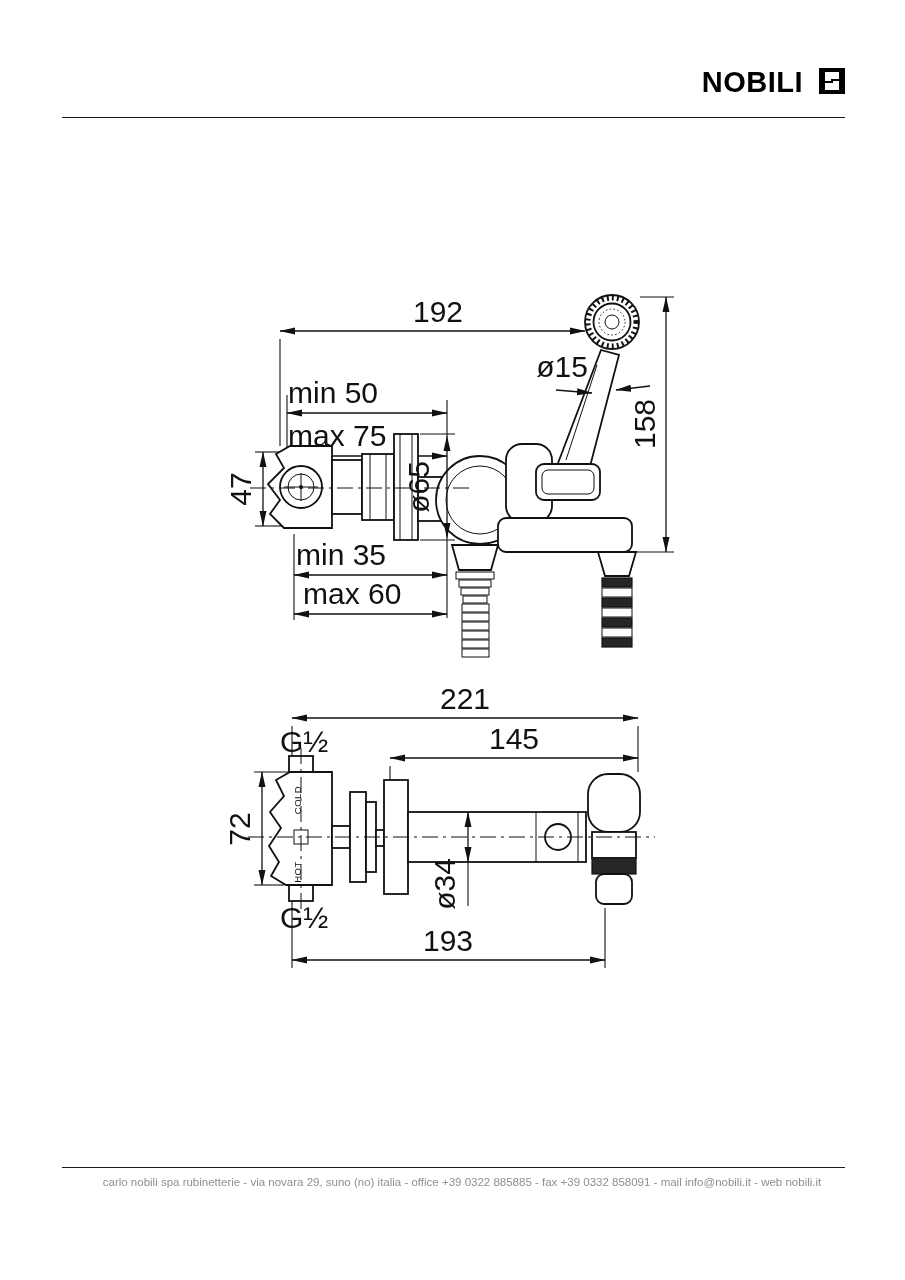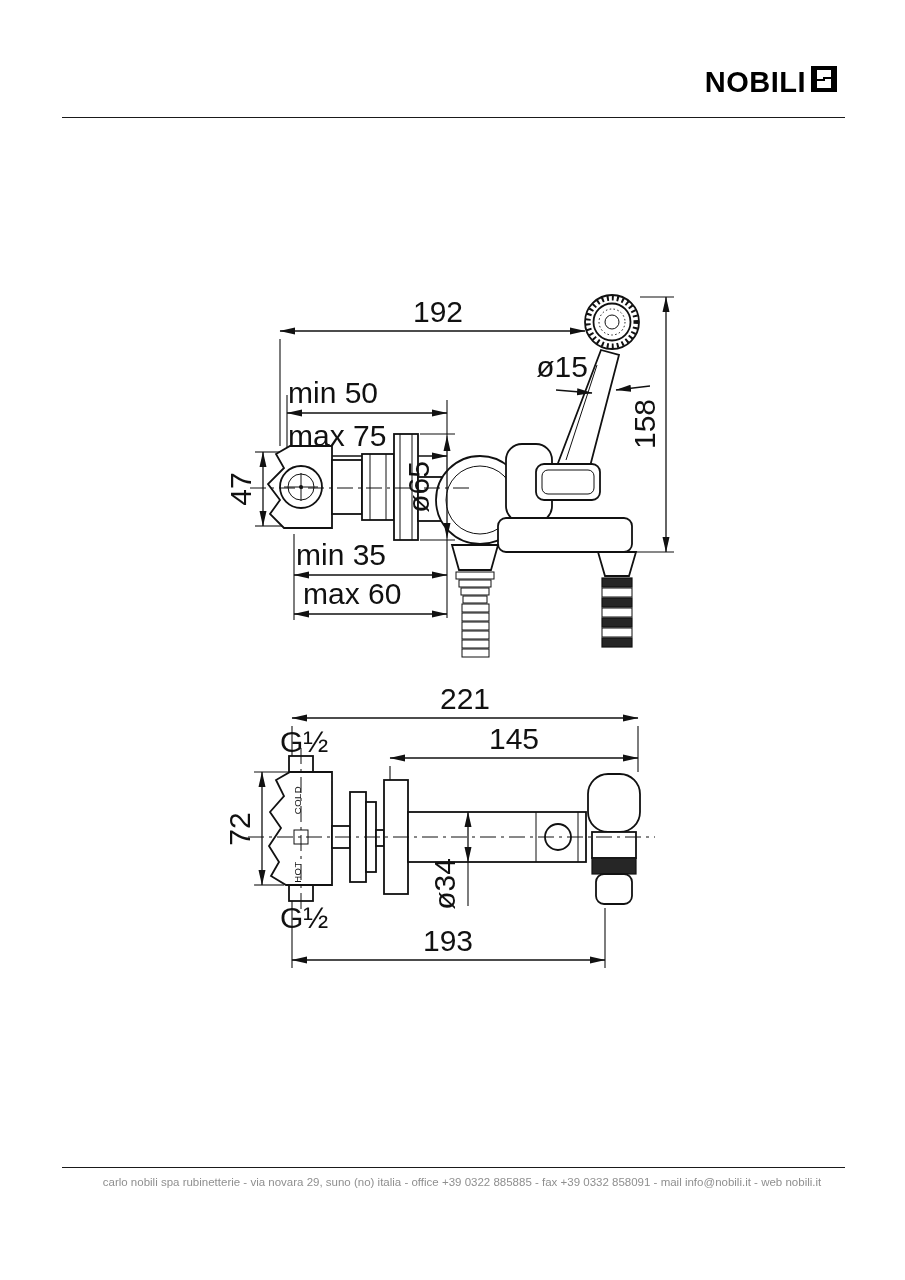--- a/index.html
+++ b/index.html
@@ -1,20 +1,20 @@
 <!DOCTYPE html>
 <html><head>
 <meta charset="utf-8">
 <style>
   html,body{margin:0;padding:0;background:#ffffff;}
   .page{position:relative;width:905px;height:1280px;background:#fff;font-family:"Liberation Sans",sans-serif;overflow:hidden;}
   .header{position:absolute;left:62px;top:52px;}
   .header .category{font-size:15px;color:#8f8f8f;letter-spacing:.4px;}
   .header .code{font-size:21px;font-weight:bold;color:#000;margin-top:3px;}
-  .logo{position:absolute;right:68px;top:66px;display:flex;align-items:flex-start;gap:5px;}
+  .logo{position:absolute;right:60px;top:66px;display:flex;align-items:center;gap:16px;}
   .logo .brand{font-size:29px;font-weight:bold;color:#000;letter-spacing:.5px;}
   .rule{position:absolute;left:62px;right:60px;border-top:1.3px solid #1a1a1a;height:0;}
   .rule.top{top:117px;}
   .rule.bottom{top:1167px;}
   .footer-text{position:absolute;left:0;right:0;top:1176px;text-align:center;font-size:11.5px;color:#8f8f8f;margin-left:19px;}
   svg.drawing{position:absolute;left:0;top:0;}
   svg text{font-family:"Liberation Sans",sans-serif;fill:#111;}
   .dim-label{font-size:30px;}
   .small-label{font-size:9.5px;letter-spacing:.5px;}
   .dim{stroke:#111;stroke-width:1.3;fill:none;}

